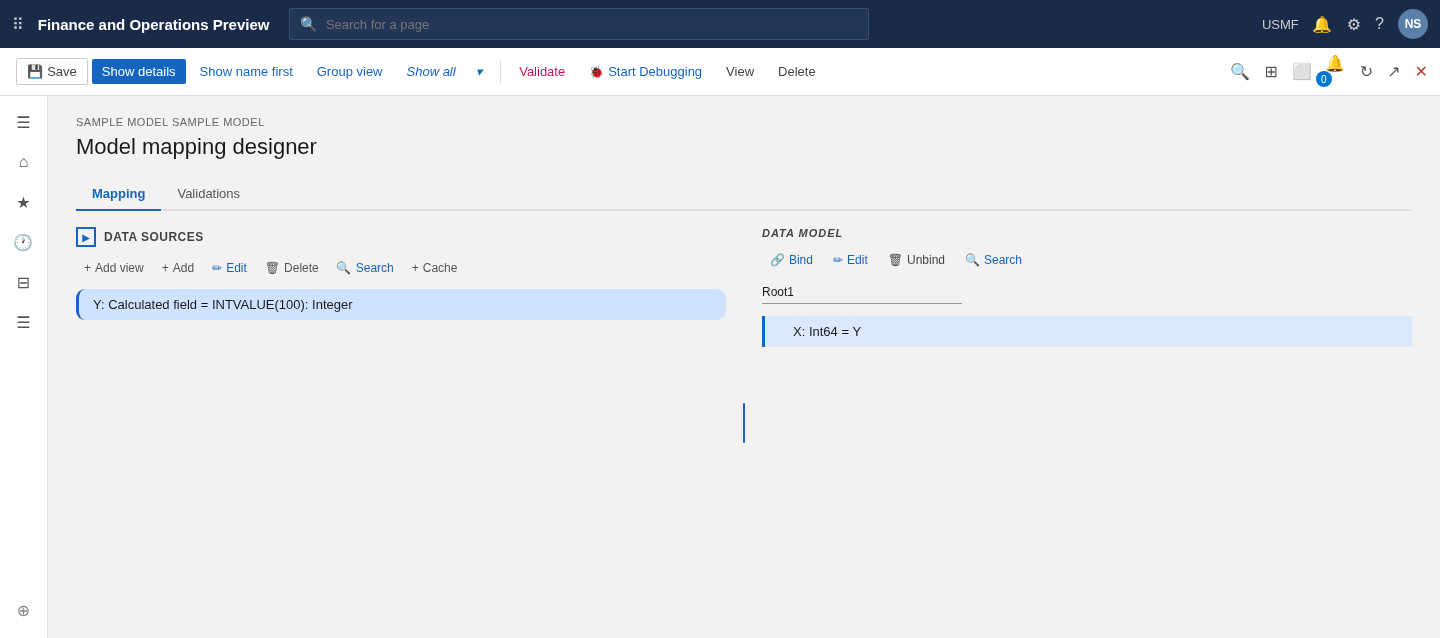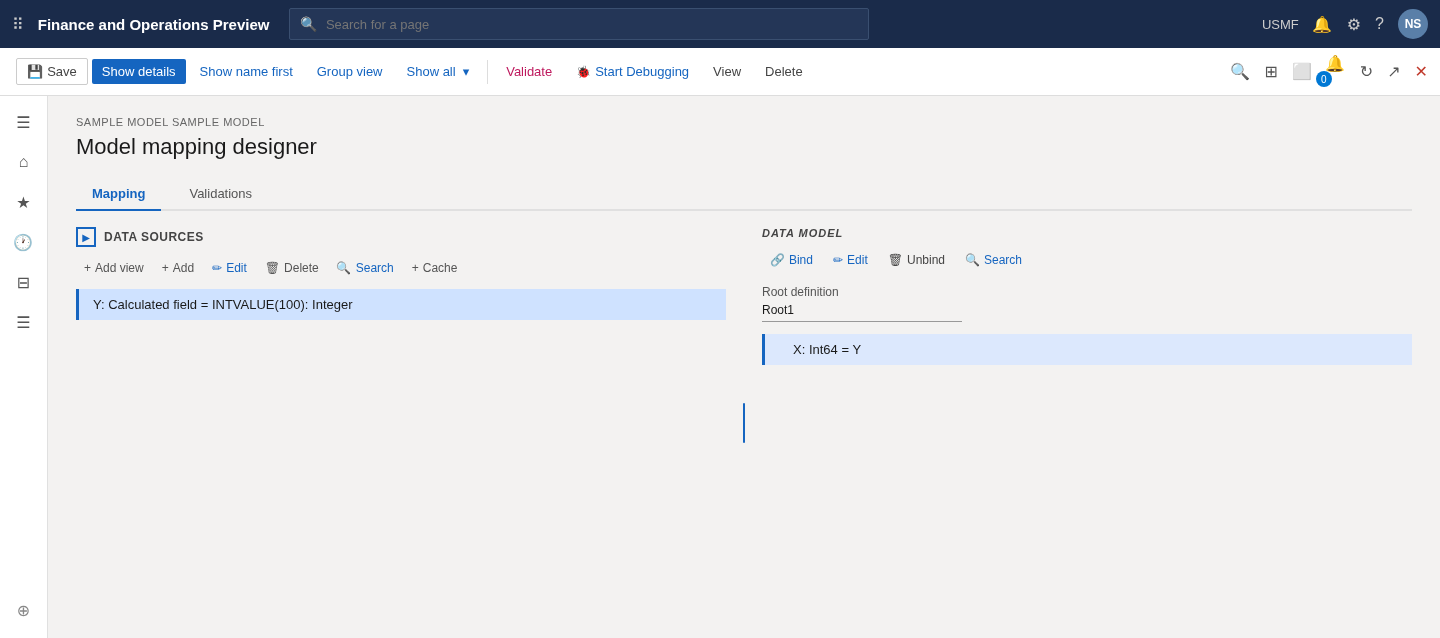--- a/index.html
+++ b/index.html
@@ -73,21 +73,21 @@
     .toolbar-btn.active {
       background: #1565c0;
       color: #fff;
     }
     .toolbar-btn.save-btn {
       color: #444;
       background: #fff;
       border: 1px solid #ccc;
     }
     .toolbar-sep { width: 1px; height: 24px; background: #ddd; margin: 0 4px; }
-    .show-all-btn { display: flex; align-items: flex-start; gap: 7px; }
+    .show-all-btn { display: flex; align-items: flex-start; gap: 20px; font-style: italic; }
     .toolbar-right { margin-left: auto; display: flex; align-items: center; gap: 6px; }
     .toolbar-icon-btn { background: transparent; border: none; cursor: pointer; color: #555; font-size: 16px; padding: 4px; border-radius: 2px; }
 
     
     .app-body { display: flex; height: calc(638px - 48px - 48px); }
     .sidebar {
       width: 48px;
       background: #fff;
       border-right: 1px solid #e0e0e0;
       display: flex;
@@ -120,21 +120,21 @@
       margin-bottom: 6px;
     }
     .page-title {
       font-size: 22px;
       font-weight: 400;
       color: #1a1a1a;
       margin-bottom: 18px;
     }
 
     
-    .tabs { display: flex; gap: 12px; border-bottom: 2px solid #e0e0e0; margin-bottom: 16px; }
+    .tabs { display: flex; gap: 0; border-bottom: 2px solid #e0e0e0; margin-bottom: 16px; }
     .tab {
       padding: 8px 16px;
       cursor: pointer;
       font-size: 13px;
       color: #555;
       border-bottom: 2px solid transparent;
       margin-bottom: -2px;
     }
     .tab.active { color: #1565c0; border-bottom: 2px solid #1565c0; font-weight: 600; }
 
@@ -181,20 +181,21 @@
 
     
     .ds-item {
       background: #cfe2ff;
       padding: 8px 14px;
       font-size: 13px;
       color: #1a1a1a;
       border-left: 3px solid #1565c0;
       margin-bottom: 2px;
       cursor: pointer;
+      border-radius: 9px;
     }
 
     
     .panel-right-header {
       font-size: 11px;
       font-weight: 700;
       color: #444;
       letter-spacing: 1px;
       text-transform: uppercase;
       margin-bottom: 10px;
@@ -393,21 +394,20 @@
           </button>
           <button class="dm-action-btn grey" style="color:#444;">
             <span>🗑</span>
             <span>Unbind</span>
           </button>
           <button class="dm-action-btn">
             <span>🔍</span>
             <span>Search</span>
           </button>
         </div>
-        <div class="root-def-label">Root definition</div>
         <div class="root-def-value">Root1</div>
         <div class="dm-item">
           <span>X: Int64 = Y</span>
         </div>
       </div>
     </div>
   </div>
 </div>
 
 </body></html>

